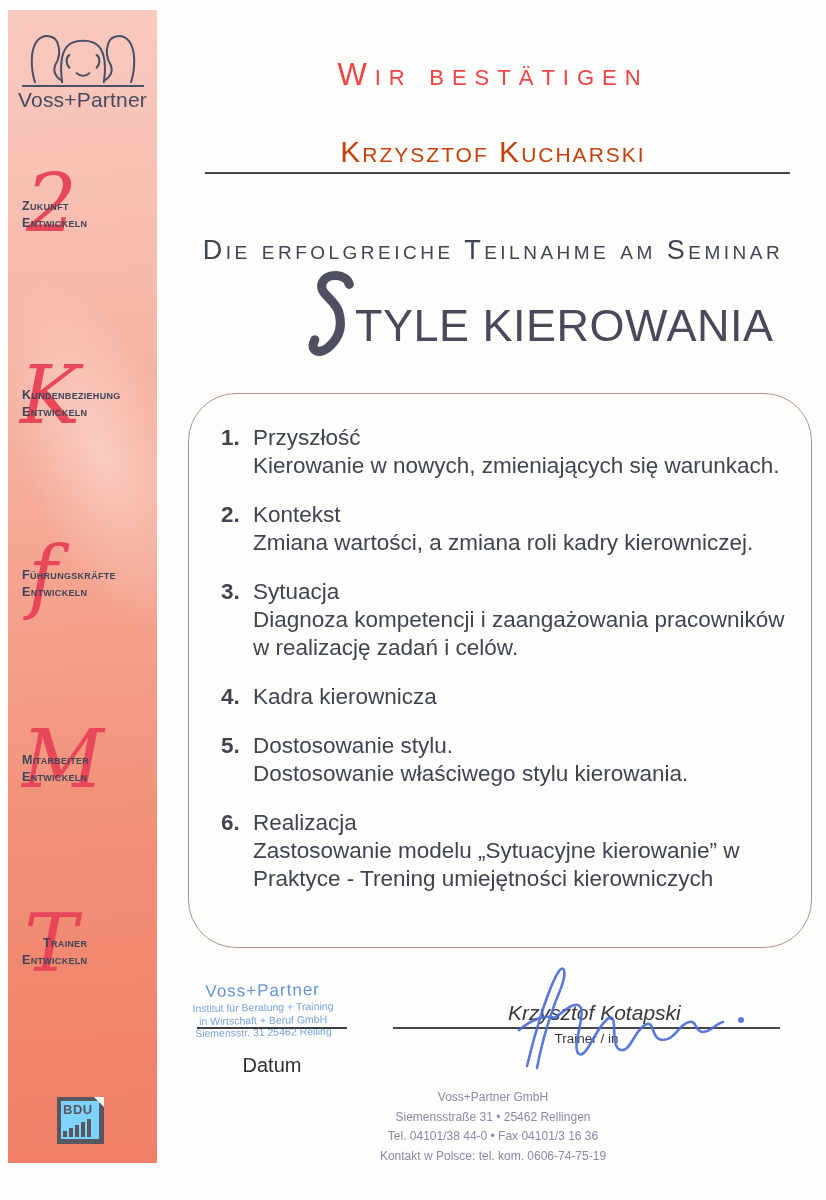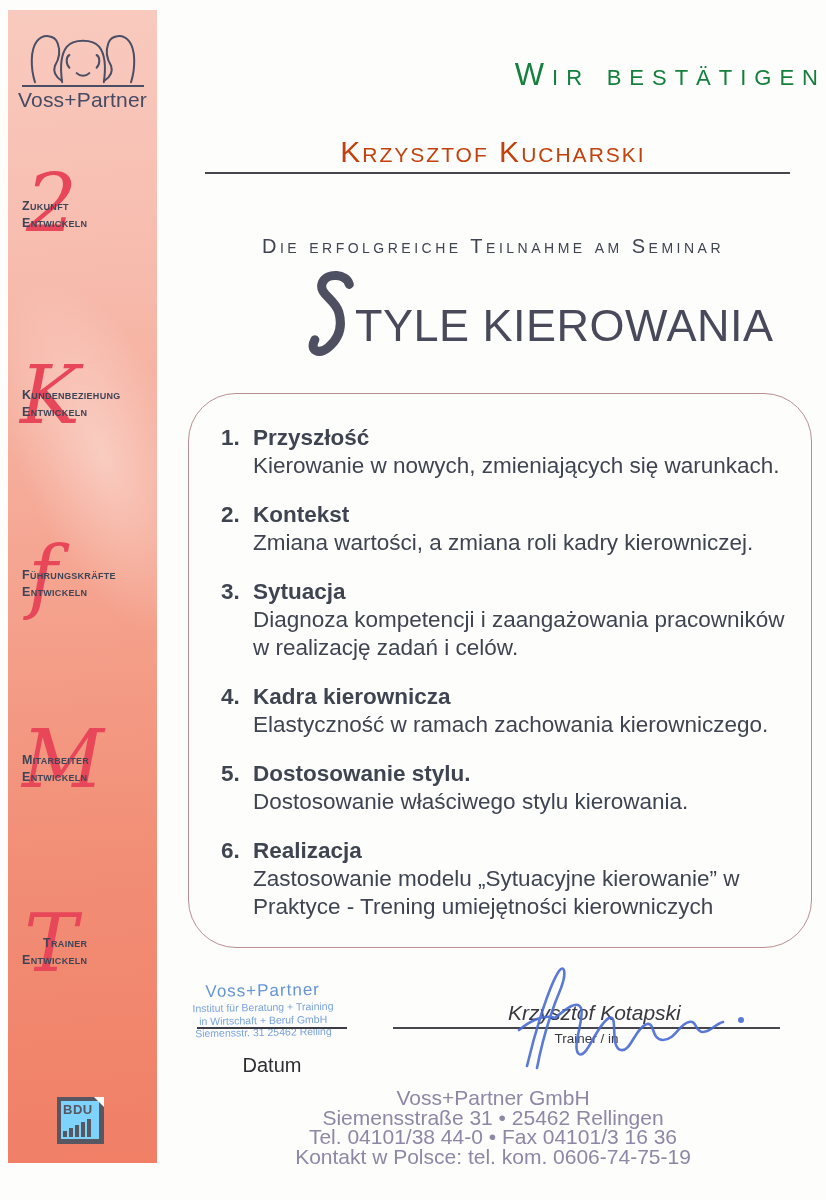--- a/index.html
+++ b/index.html
@@ -32,54 +32,54 @@
     font-variant:small-caps;letter-spacing:0.3px;line-height:17px;
     color:#3e4457;white-space:nowrap;
   }
   .bdu{position:absolute;left:49px;top:1087px;width:47px;height:47px;background:#575762;box-sizing:border-box;padding:4px 5px 5px 4px;}
   .bdu-inner{position:relative;width:100%;height:100%;background:#7dd3fc;}
   .bdu-inner::after{content:"";position:absolute;right:-5px;top:-4px;border-style:solid;border-width:0 10px 10px 0;border-color:transparent #fdfdfc transparent transparent;}
   .bdu-text{font-size:13px;font-weight:bold;color:#575762;letter-spacing:0.5px;padding:1px 0 0 2px;}
   .bdu-bars{position:absolute;left:2px;bottom:2px;display:flex;align-items:flex-end;gap:2px;}
   .bdu-bars span{display:block;width:4px;background:#575762;}
   
-  .confirm{position:absolute;left:160px;right:0;top:57px;text-align:right;
-    font-variant:small-caps;font-size:31px;letter-spacing:8px;color:#15803d;}
+  .confirm{position:absolute;left:160px;right:0;top:57px;text-align:center;
+    font-variant:small-caps;font-size:31px;letter-spacing:8px;color:#ef4444;}
   .p-name{position:absolute;left:160px;right:0;top:135px;text-align:center;
     font-variant:small-caps;font-size:30px;letter-spacing:2px;color:#c2410c;}
   .name-line{position:absolute;left:205px;top:172px;width:585px;border-top:2px solid #45454d;}
   .subtitle{position:absolute;left:160px;right:0;top:235px;text-align:center;
-    font-variant:small-caps;font-size:20px;letter-spacing:3.5px;color:#3f4453;}
+    font-variant:small-caps;font-size:27px;letter-spacing:3.5px;color:#3f4453;}
   .title{position:absolute;left:305px;top:270px;display:flex;align-items:flex-end;}
   .title svg{display:block;}
   .title-rest{font-size:45px;font-weight:normal;letter-spacing:0.5px;color:#49495c;
     margin-left:-6px;margin-bottom:6px;white-space:nowrap;}
   
   .box{
     position:absolute;left:188px;top:393px;width:624px;height:555px;box-sizing:border-box;
     border:1.5px solid #bb8f8f;border-radius:48px;padding:30px 24px 0 32px;
   }
   .item{display:flex;margin-bottom:21px;font-size:22.5px;line-height:28px;color:#3f4451;}
   .item:last-child{margin-bottom:0;}
   .item-num{width:32px;font-weight:bold;flex:none;}
-  .item-title{font-weight:bold;}
+  .item-title{font-weight:normal;}
   .item-body{max-width:540px;}
   
   .stamp{position:absolute;left:168px;top:981px;width:190px;text-align:center;transform:rotate(-1deg);}
   .stamp-l1{font-size:17px;letter-spacing:1px;color:#6695d6;}
   .stamp-sm{font-size:10.5px;line-height:12.5px;color:#7aa3de;}
   .datum-line{position:absolute;left:197px;top:1027px;width:150px;border-top:2px solid #3c3c44;}
   .datum{position:absolute;left:197px;top:1030px;width:150px;text-align:center;font-size:20px;color:#2e2e34;margin-top:24px;}
   .trainer-name{position:absolute;left:508px;top:1001px;font-style:italic;font-size:21px;color:#38383f;white-space:nowrap;}
   .trainer-line{position:absolute;left:393px;top:1027px;width:387px;border-top:2px solid #46464c;}
   .trainer-role{position:absolute;left:393px;top:1031px;width:387px;text-align:center;font-size:13.5px;color:#38383f;}
   .signature{position:absolute;left:497px;top:962px;z-index:2;}
   
   .footer{position:absolute;left:160px;right:0;top:1088px;text-align:center;
-    font-size:21px;line-height:19.5px;color:#8e87a6;}
+    font-size:12px;line-height:19.5px;color:#8e87a6;}
 </style>
 </head>
 <body>
 
 <div id="page">
 
   <aside class="sidebar">
 
     <div class="logo">
       <svg width="118" height="58" viewBox="0 0 130 64">
@@ -185,21 +185,20 @@
       <div>
         <div class="item-title">Sytuacja</div>
         <div class="item-body">Diagnoza kompetencji i zaangażowania pracowników w realizację zadań i celów.</div>
       </div>
     </div>
 
     <div class="item">
       <div class="item-num">4.</div>
       <div>
         <div class="item-title">Kadra kierownicza</div>
-        <div class="item-body">Elastyczność w ramach zachowania kierowniczego.</div>
       </div>
     </div>
 
     <div class="item">
       <div class="item-num">5.</div>
       <div>
         <div class="item-title">Dostosowanie stylu.</div>
         <div class="item-body">Dostosowanie właściwego stylu kierowania.</div>
       </div>
     </div>

